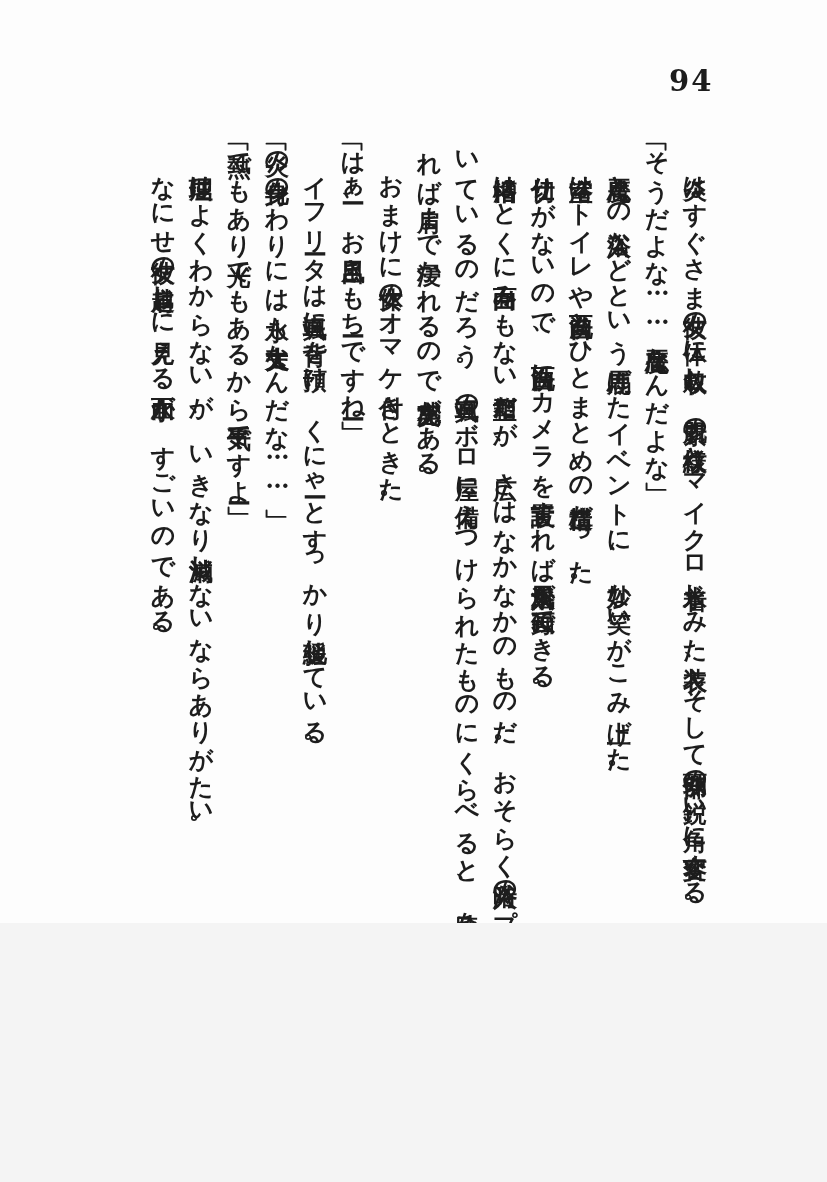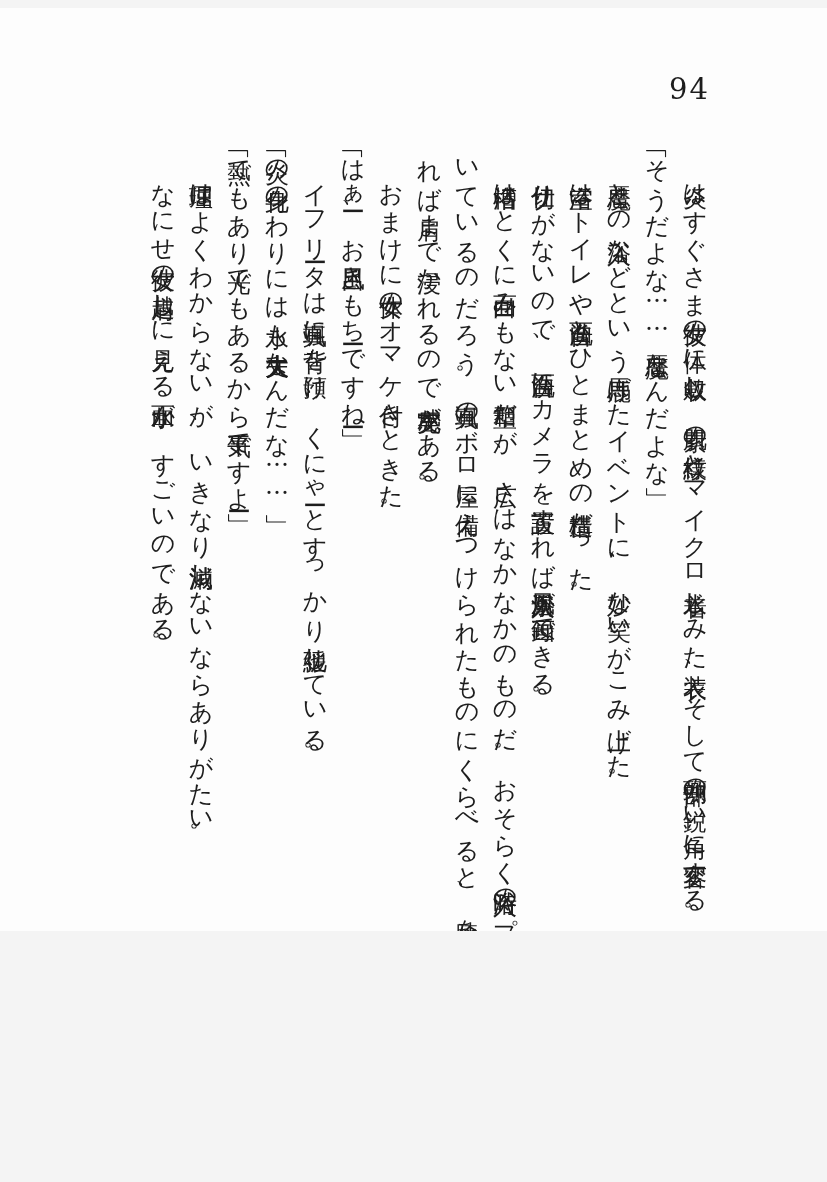--- a/index.html
+++ b/index.html
@@ -4,24 +4,25 @@
 <style>
   html, body {
     margin: 0;
     padding: 0;
     background: #f4f4f4;
   }
   .page {
     position: relative;
     width: 827px;
     height: 923px;
-    margin: 8px auto;
+    margin: 0 auto;
     background: #fdfdfd;
     overflow: hidden;
     font-family: "DejaVu Serif", "Liberation Serif", serif;
+    font-weight: bold;
   }
   .page-number {
     position: absolute;
     top: 64px;
     left: 669px;
     font-size: 29px;
     letter-spacing: 2px;
     color: #1d1d1d;
     font-family: "DejaVu Serif", "Liberation Serif", serif;
   }

